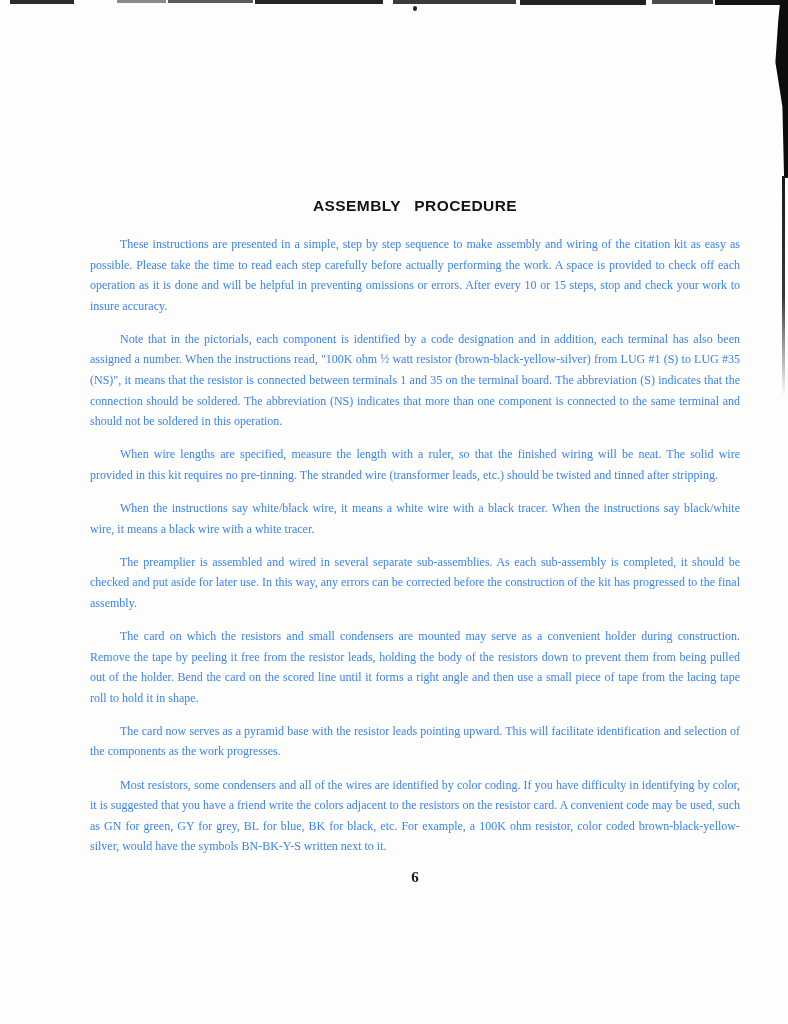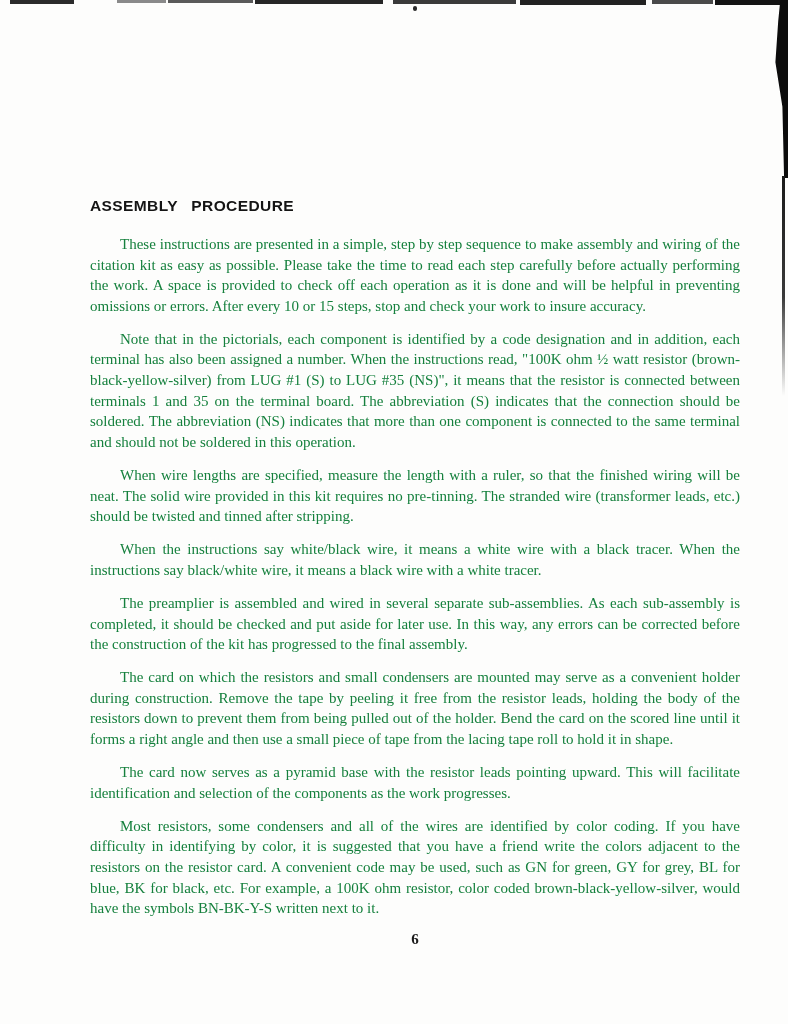--- a/index.html
+++ b/index.html
@@ -46,35 +46,35 @@
   }
   
   .content {
     position: absolute;
     left: 90px;
     top: 197px;
     width: 650px;
   }
   h1.title {
     margin: 0 0 19px 0;
-    text-align: left;
+    text-align: center;
     font-family: "Liberation Sans", sans-serif;
     font-weight: bold;
     font-size: 15.5px;
     letter-spacing: 0.4px;
     word-spacing: 9px;
     color: #141414;
   }
   p.para {
     margin: 0 0 12.5px 0;
-    font-size: 15px;
+    font-size: 12px;
     line-height: 20.6px;
     text-align: justify;
     text-indent: 30px;
-    color: #15803d;
+    color: #3b82f6;
   }
   .page-number {
     margin-top: 9px;
     text-align: center;
     font-size: 15px;
     font-weight: bold;
     color: #1a1a1a;
   }
 </style>
 </head>

